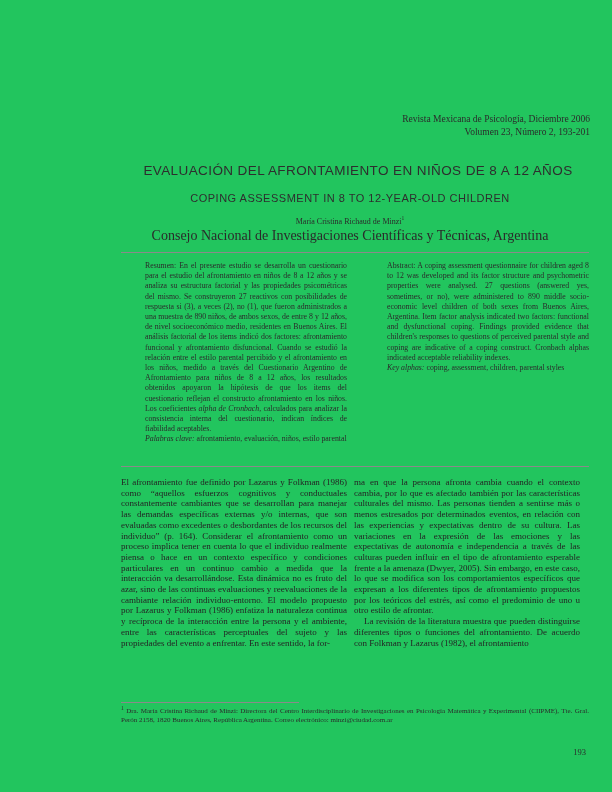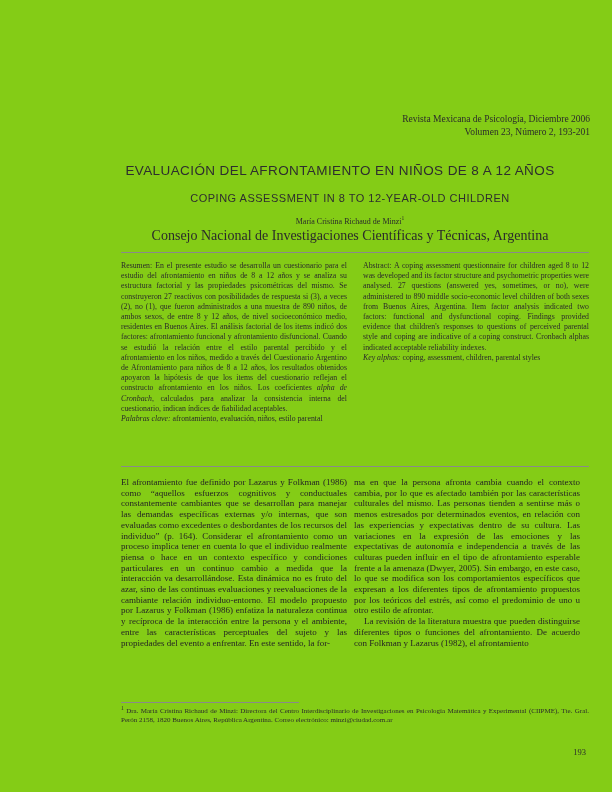--- a/index.html
+++ b/index.html
@@ -4,40 +4,40 @@
 <style>
   html, body {
     margin: 0;
     padding: 0;
     background: #ffffff;
   }
   .page {
     position: relative;
     width: 612px;
     height: 792px;
-    background: #84cc16;
+    background: #22c55e;
     color: #242424;
     font-family: "Liberation Serif", serif;
     overflow: hidden;
   }
   
   .journal-header {
     position: absolute;
     top: 113px;
     right: 22px;
     text-align: right;
     font-size: 9.5px;
     line-height: 12.5px;
     color: #2b2b2b;
   }
   
   .title-es {
     position: absolute;
     top: 163px;
-    left: 100px;
+    left: 118px;
     width: 480px;
     text-align: center;
     font-family: "Liberation Sans", sans-serif;
     font-size: 13.5px;
     letter-spacing: 0.4px;
     color: #2e2e2e;
     font-weight: 400;
   }
   .title-en {
     position: absolute;
@@ -89,20 +89,21 @@
     width: 468px;
     display: flex;
     gap: 16px;
   }
   .abstract-col {
     width: 226px;
     font-size: 7.8px;
     line-height: 10.2px;
     text-align: justify;
     color: #2b2b2b;
+    margin-left: 24px;
   }
   .abstract-col p { margin: 0; }
   .kw-line { text-align: left; }
 
   
   .body-section {
     position: absolute;
     top: 477px;
     left: 121px;
     width: 468px;

